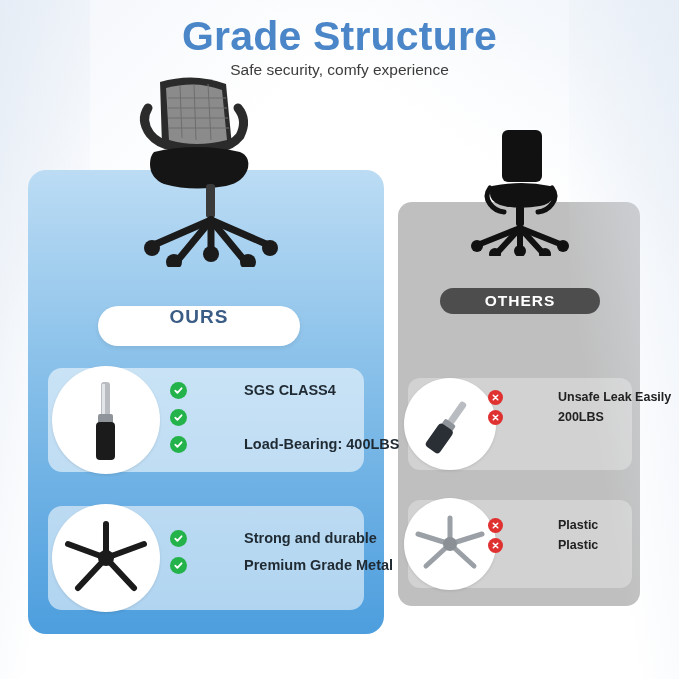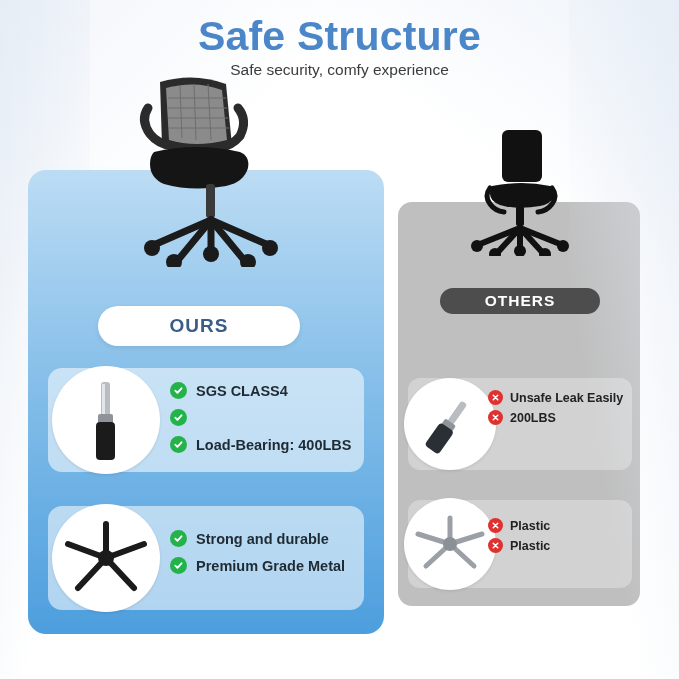--- a/index.html
+++ b/index.html
@@ -103,21 +103,20 @@
   
   .ours-label {
     position: absolute;
     left: 98px;
     top: 306px;
     width: 202px;
     height: 40px;
     background: #ffffff;
     border-radius: 20px;
     display: flex;
-    align-items: center;
     justify-content: center;
     box-shadow: 0 2px 5px rgba(0,0,0,0.08);
     z-index: 6;
   }
   .ours-label span {
     font-size: 19px;
     font-weight: bold;
     color: #3a5c85;
     letter-spacing: 1px;
   }
@@ -184,22 +183,23 @@
     position: absolute;
     z-index: 7;
   }
   #list-ours-1 { left: 170px; top: 382px; }
   #list-ours-2 { left: 170px; top: 530px; }
   #list-others-1 { left: 488px; top: 390px; }
   #list-others-2 { left: 488px; top: 518px; }
 
   .feature-row {
     display: flex;
-    align-items: center;
+    align-items: flex-start;
     margin-bottom: 9px;
+    gap: 48px;
   }
   #list-ours-1 .feature-row,
   #list-ours-2 .feature-row { margin-bottom: 10px; }
   #list-others-1 .feature-row,
   #list-others-2 .feature-row { margin-bottom: 5px; }
 
   .mark {
     width: 17px;
     height: 17px;
     border-radius: 50%;
@@ -223,21 +223,21 @@
     font-size: 12.5px;
     color: #222;
   }
 </style>
 </head>
 <body>
 
 <div class="page">
 
   <div class="header">
-    <div class="title">Safe Structure</div>
+    <div class="title">Grade Structure</div>
     <div class="subtitle">Safe security, comfy experience</div>
   </div>
 
   <div class="ours-panel"></div>
   <div class="others-panel"></div>
 
   <div class="ours-chair">
     <svg viewBox="0 0 190 195" width="190" height="195" aria-hidden="true">
 
       <path d="M42 10 q34 -10 66 2 l6 62 q-36 10 -70 0 z" fill="#2b2b2b"></path>

